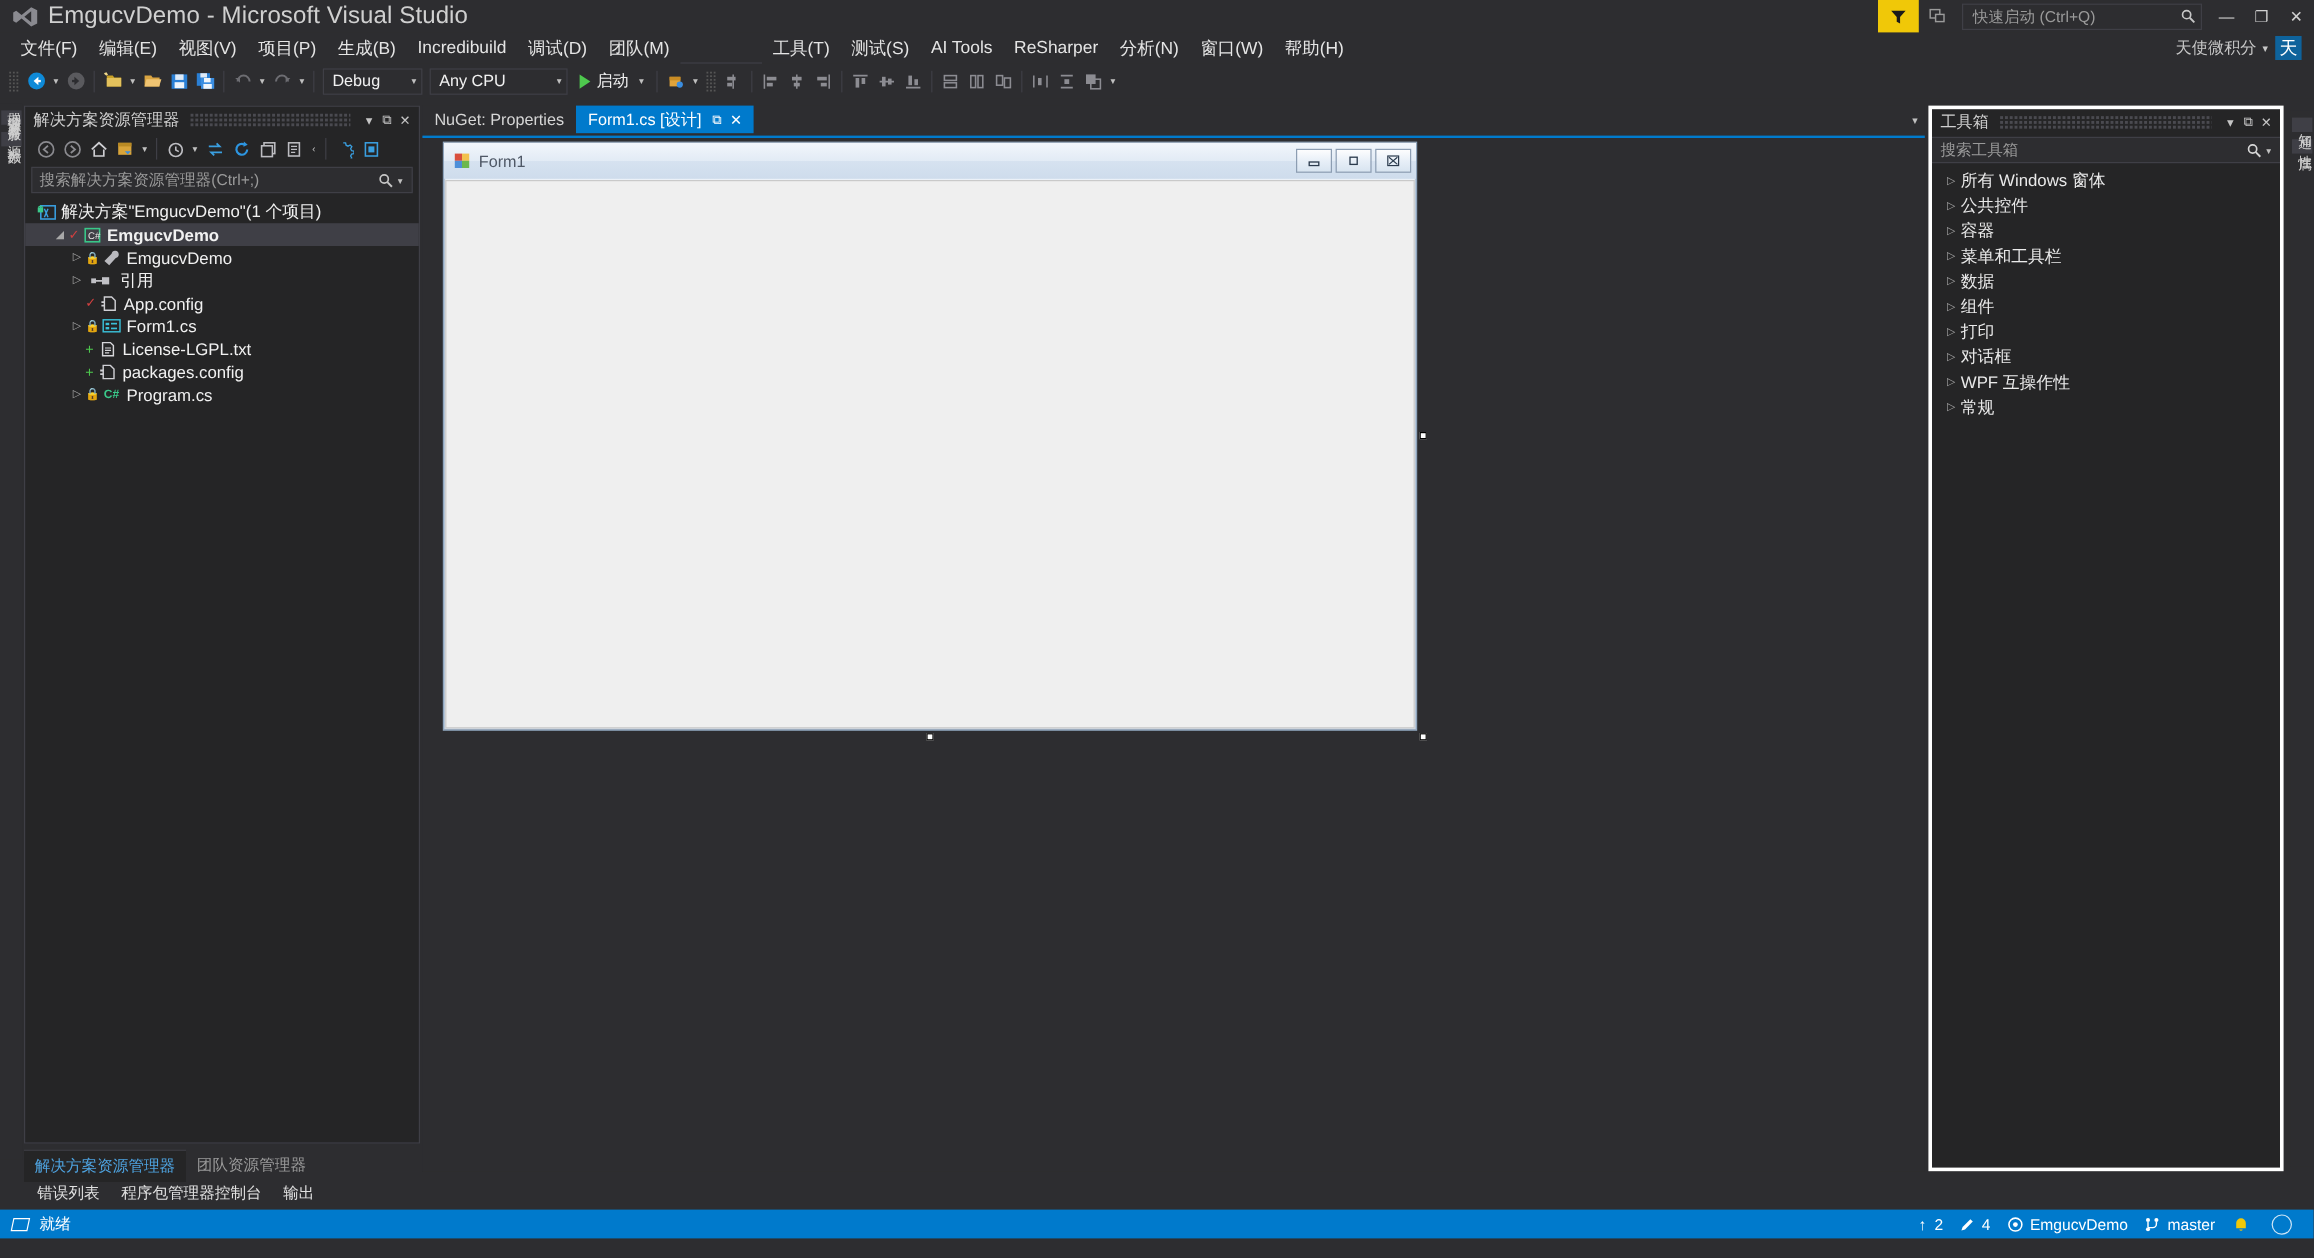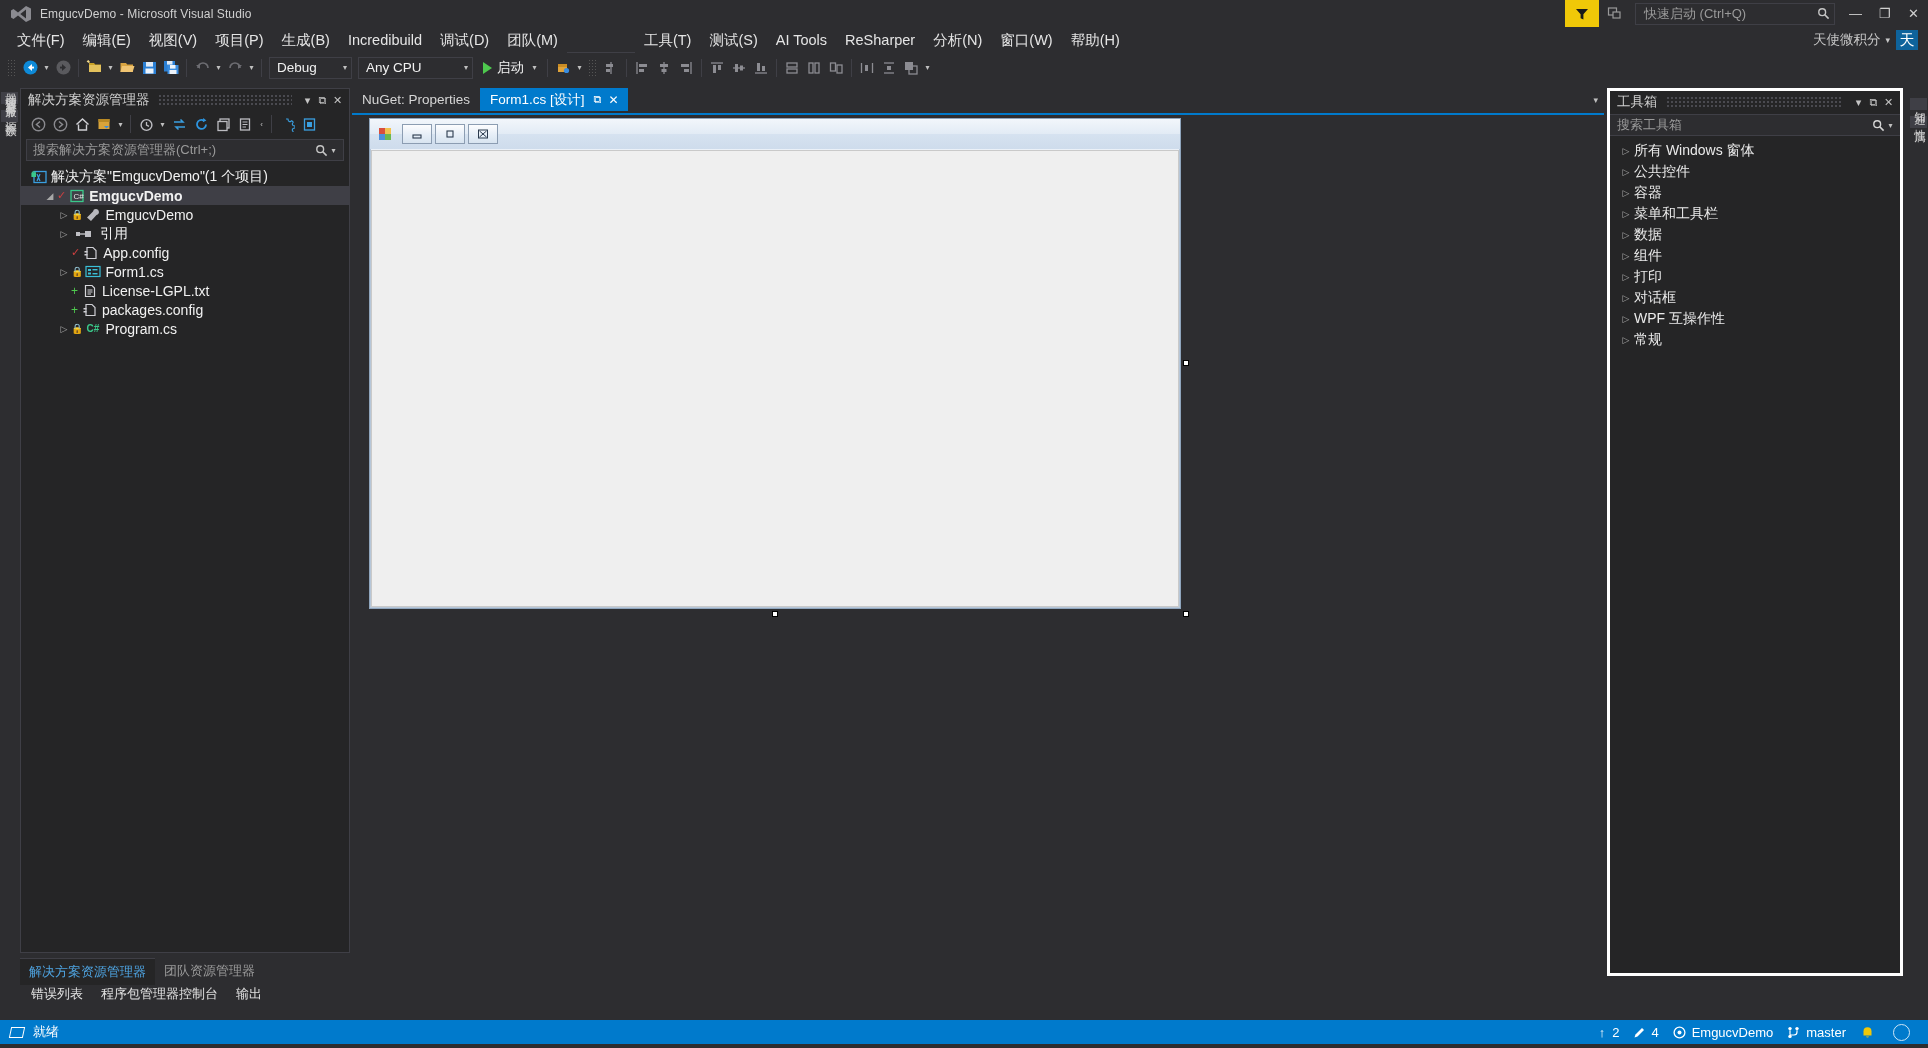--- a/index.html
+++ b/index.html
@@ -15,21 +15,21 @@
 
   
   .titlebar {
     position:absolute; left:0; top:0; width:1928px; height:27px;
     background:#2d2d30; display:flex; align-items:center;
   }
   .vs-logo {
     width:26px; height:20px; margin-left:8px; margin-right:6px;
     display:flex; align-items:center; justify-content:center;
   }
-  .title-text { font-size:12px; color:#d0d0d0; letter-spacing:.1px; }
+  .title-text { font-size:20px; color:#d0d0d0; letter-spacing:.1px; }
   .tb-right { position:absolute; right:0; top:0; height:27px; display:flex; align-items:center; }
   .feedback-btn {
     width:34px; height:27px; background:#f0c808; display:flex;
     align-items:center; justify-content:center;
   }
   .notify-ico { width:30px; height:27px; display:flex; align-items:center; justify-content:center; }
   .quicklaunch {
     width:200px; height:22px; border:1px solid #3f3f46; background:#2d2d30;
     display:flex; align-items:center; padding:0 4px 0 8px; margin:0 6px;
   }
@@ -138,21 +138,21 @@
   
   .toolbox { position:absolute; left:1607px; top:88px; width:296px; height:888px; background:#252526; border:3px solid #ffffff; }
   .tbx-search { height:22px; margin:1px 0 0 0; background:#2d2d30; border-top:1px solid #3f3f46; border-bottom:1px solid #3f3f46;
     display:flex; align-items:center; padding:0 4px 0 7px; }
   .tbx-search span { flex:1; font-size:13px; color:#9a9a9a; }
   .tbx-list { padding-top:4px; }
   .tbx-row { display:flex; align-items:center; height:21px; padding-left:8px; font-size:14px; color:#eaeaea; }
   .tbx-row .arrow { width:16px; }
 
   
-  .statusbar { position:absolute; left:0; bottom:4px; width:1928px; height:24px; background:#007acc;
+  .statusbar { position:absolute; left:0; bottom:16px; width:1928px; height:24px; background:#007acc;
     display:flex; align-items:center; color:#fff; font-size:13px; }
   .sb-left { display:flex; align-items:center; padding-left:10px; }
   .sb-ready { margin-left:9px; }
   .sb-right { position:absolute; right:0; display:flex; align-items:center; height:24px; }
   .sb-cell { display:flex; align-items:center; padding:0 7px; height:24px; }
   .sb-avatar { width:17px; height:17px; border-radius:50%; border:1px solid #cfe6f7; margin:0 8px 0 4px; }
   .pill { width:14px; height:11px; border:1.4px solid #fff; transform:skewX(-12deg); }
 </style>
 </head>
 <body>
@@ -642,20 +642,21 @@
         <div class="form">
           <div class="form-title">
             <div class="form-ico">
               <svg width="14" height="14" viewBox="0 0 14 14">
                   <rect x="1" y="1" width="6" height="6" fill="#d94f3d"></rect>
                   <rect x="7" y="1" width="6" height="6" fill="#f2c14e"></rect>
                   <rect x="1" y="7" width="6" height="6" fill="#4e8fd9"></rect>
                   <rect x="7" y="7" width="6" height="6" fill="#6cb84e"></rect>
                 </svg>
             </div>
+            <div class="form-name">Form1</div>
             <div class="fbtn">
               <svg width="12" height="10" viewBox="0 0 12 10">
                   <rect x="2" y="6" width="8" height="3" fill="none" stroke="#2b3a4d" stroke-width="1.1"></rect>
                 </svg>
             </div>
             <div class="fbtn">
               <svg width="12" height="10" viewBox="0 0 12 10">
                   <rect x="3" y="2" width="6" height="6" fill="none" stroke="#2b3a4d" stroke-width="1.1"></rect>
                 </svg>
             </div>

